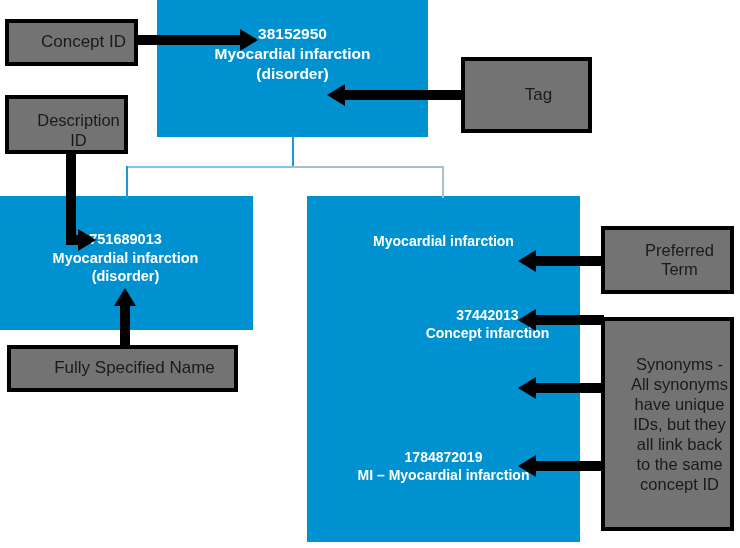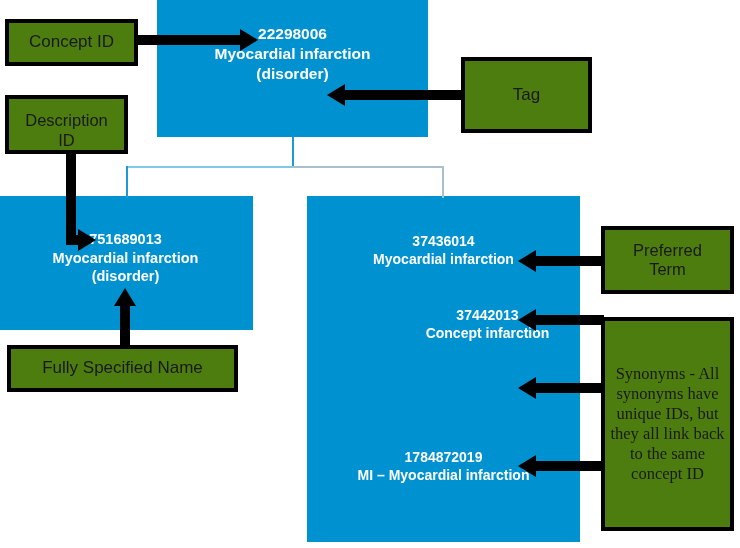--- a/index.html
+++ b/index.html
@@ -73,39 +73,40 @@
     line-height: 1.3;
   }
   #desc-entry-0 { top: 36px; }
   #desc-entry-1 { top: 110px; margin-left: 44px; }
   #desc-entry-2 { top: 178px; }
   #desc-entry-3 { top: 252px; }
 
   
   .label-box {
     position: absolute;
-    background: #4d7c0f;
+    background: #737373;
     border: 4px solid #000000;
     box-sizing: border-box;
     display: flex;
     align-items: center;
     justify-content: center;
     text-align: center;
     color: #1a1a1a;
     font-size: 17px;
     line-height: 1.18;
     z-index: 5;
+    padding-left: 24px;
   }
 
   #concept-id-label  { left: 5px;   top: 19px;  width: 133px; height: 47px; }
   #description-id-label { left: 5px; top: 95px; width: 123px; height: 59px; font-size: 16.5px; align-items: flex-end; }
   #tag-label         { left: 461px; top: 57px;  width: 131px; height: 76px; }
   #fsn-label         { left: 7px;   top: 345px; width: 231px; height: 47px; }
   #preferred-label   { left: 601px; top: 226px; width: 133px; height: 68px; font-size: 16.5px; }
-  #synonyms-label    { left: 601px; top: 317px; width: 133px; height: 214px; font-size: 16.5px; line-height: 1.22; font-family: Liberation Serif, serif; }
+  #synonyms-label    { left: 601px; top: 317px; width: 133px; height: 214px; font-size: 16.5px; line-height: 1.22; }
 
   
   .tree-line {
     position: absolute;
     z-index: 1;
   }
   #tree-stem {
     left: 292px;
     top: 137px;
     width: 2px;
@@ -203,34 +204,33 @@
 
 <div id="canvas">
 
   <div class="tree-line" id="tree-stem"></div>
   <div class="tree-line" id="tree-bar-left"></div>
   <div class="tree-line" id="tree-bar-right"></div>
   <div class="tree-line" id="tree-drop-left"></div>
   <div class="tree-line" id="tree-drop-right"></div>
 
   <div class="blue-box" id="concept-box">
-    <span class="blue-line">22298006</span>
+    <span class="blue-line">38152950</span>
     <span class="blue-line">Myocardial infarction</span>
     <span class="blue-line">(disorder)</span>
   </div>
 
   <div class="blue-box" id="fsn-box">
     <span class="blue-line">751689013</span>
     <span class="blue-line">Myocardial infarction</span>
     <span class="blue-line">(disorder)</span>
   </div>
 
   <div class="blue-box" id="desc-box">
     <div class="desc-entry" id="desc-entry-0">
-      <span class="id">37436014</span>
       <span class="term">Myocardial infarction</span>
     </div>
     <div class="desc-entry" id="desc-entry-1">
       <span class="id">37442013</span>
       <span class="term">Concept infarction</span>
     </div>
     <div class="desc-entry" id="desc-entry-3">
       <span class="id">1784872019</span>
       <span class="term">MI – Myocardial infarction</span>
     </div>

